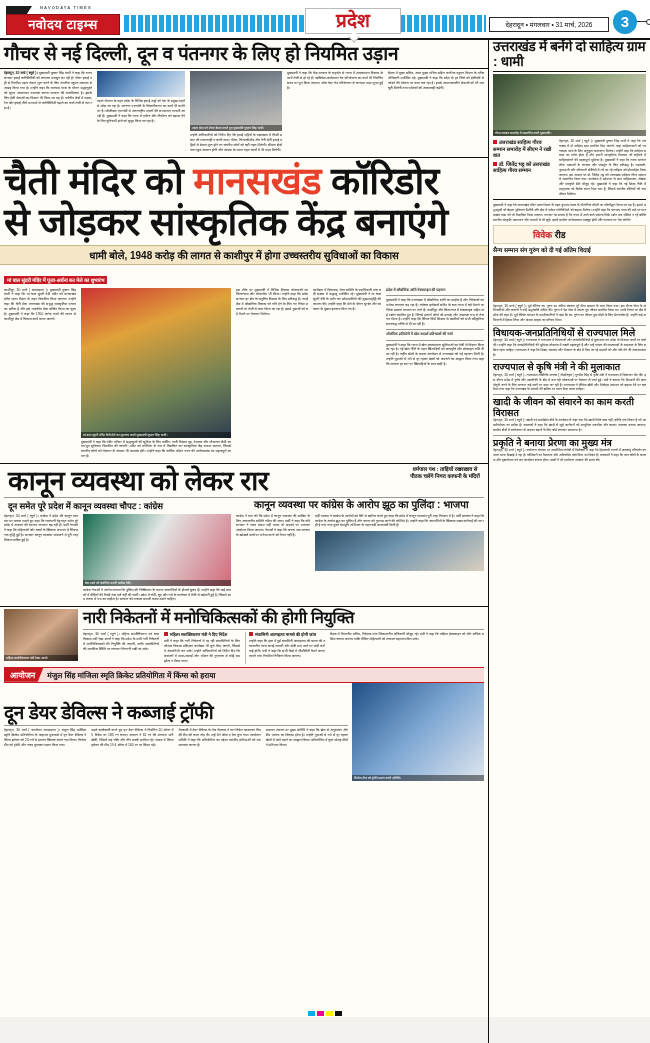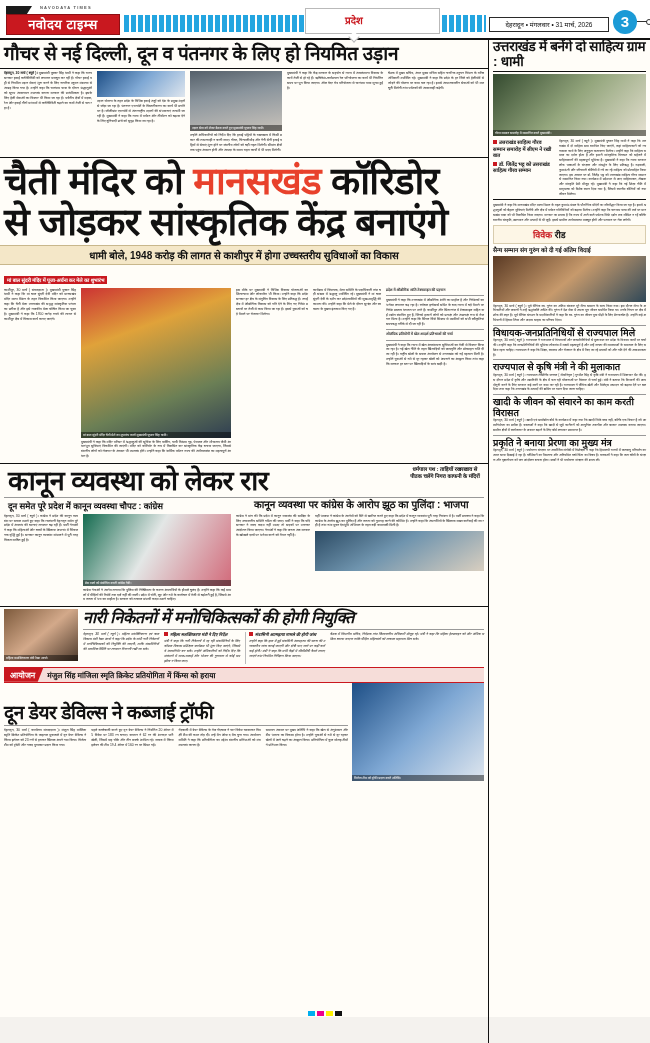--- a/index.html
+++ b/index.html
@@ -8,21 +8,21 @@
 
   
   .masthead{position:relative;height:38px;border-bottom:2px solid #111;background:#fff;}
   .logo-box{position:absolute;left:6px;top:14px;width:112px;height:19px;background:#c9181f;border:1px solid #8d0f14;}
   .logo-text{position:absolute;left:0;top:0;width:112px;height:19px;line-height:19px;text-align:center;color:#fff;font-size:13px;font-weight:bold;letter-spacing:.5px;}
   .logo-flag{position:absolute;left:6px;top:6px;width:26px;height:9px;background:#1b1b1b;clip-path:polygon(0 0,100% 0,78% 100%,0 100%);}
   .logo-kicker{position:absolute;left:40px;top:5px;font-size:4px;color:#555;letter-spacing:1.2px;font-weight:bold;}
   .bars{position:absolute;top:15px;height:17px;background:repeating-linear-gradient(90deg,#24a5e0 0 5px,#fff 5px 7px);}
   .bars.l{left:124px;width:180px;}
   .bars.r{left:400px;width:86px;}
-  .section-tab{position:absolute;left:305px;top:8px;width:94px;height:24px;background:#fff;border:1px solid #b9b9b9;text-align:left;line-height:24px;font-size:10px;font-weight:bold;color:#c9181f;padding-left:39px;}
+  .section-tab{position:absolute;left:305px;top:8px;width:94px;height:24px;background:#fff;border:1px solid #b9b9b9;text-align:center;line-height:24px;font-size:19px;font-weight:bold;color:#c9181f;}
   .section-tab:after{content:"";position:absolute;left:44px;top:24px;width:7px;height:7px;background:#fff;border-right:1px solid #b9b9b9;border-bottom:1px solid #b9b9b9;transform:rotate(45deg);}
   .dateline{position:absolute;left:489px;top:17px;width:118px;height:13px;border:1px solid #2a2a2a;font-size:6.5px;line-height:13px;text-align:center;color:#111;background:#fff;}
   .pagecircle{position:absolute;left:613px;top:10px;width:24px;height:24px;border-radius:50%;background:#1b9ad6;color:#fff;font-size:15px;font-weight:bold;text-align:center;line-height:24px;}
   .pagetail{position:absolute;left:637px;top:21px;width:10px;height:1px;background:#333;}
   .pagetail:after{content:"";position:absolute;left:9px;top:-2px;width:4px;height:4px;border:1px solid #333;border-radius:50%;}
 
   
   .body-wrap{position:relative;display:flex;height:1003px;}
   .left-zone{width:489px;border-right:1.5px solid #111;box-sizing:border-box;}
   .right-zone{width:161px;box-sizing:border-box;padding:0 4px;}
@@ -206,21 +206,21 @@
       </div>
 
       <div class="rule" style="margin-top:4px;"></div>
 
       <div style="display:flex;gap:5px;padding:0 4px;">
         <div style="flex:0 0 74px;">
           <div class="photo ph5" style="height:52px;">
             <div class="cap">महिला सशक्तिकरण मंत्री रेखा आर्या।</div>
           </div>
         </div>
-        <div style="flex:1;font-style:italic;">
+        <div style="flex:1;">
           <div class="hl3">नारी निकेतनों में मनोचिकित्सकों की होगी नियुक्ति</div>
           <div class="rule-thin"></div>
           <div style="display:flex;gap:5px;">
             <div style="flex:0 0 76px;">
               <div class="tcol">देहरादून, 30 मार्च ( ब्यूरो )। महिला सशक्तिकरण एवं बाल विकास मंत्री रेखा आर्या ने कहा कि प्रदेश के सभी नारी निकेतनों में मनोचिकित्सकों की नियुक्ति की जाएगी, ताकि संवासिनियों की मानसिक स्थिति पर लगातार निगरानी रखी जा सके।</div>
             </div>
             <div style="flex:0 0 76px;">
               <div style="font-size:4.2px;font-weight:bold;color:#111;line-height:1.3;"><span class="redsq"></span><span>महिला सशक्तिकरण मंत्री ने दिए निर्देश</span></div>
               <div class="tcol" style="margin-top:2px;">मंत्री ने कहा कि नारी निकेतनों में रह रही संवासिनियों के लिए कौशल विकास प्रशिक्षण कार्यक्रम भी शुरू किए जाएंगे, जिससे वे आत्मनिर्भर बन सकें। उन्होंने अधिकारियों को निर्देश दिए कि संस्थानों में साफ-सफाई और भोजन की गुणवत्ता से कोई समझौता न किया जाए।</div>
             </div>

